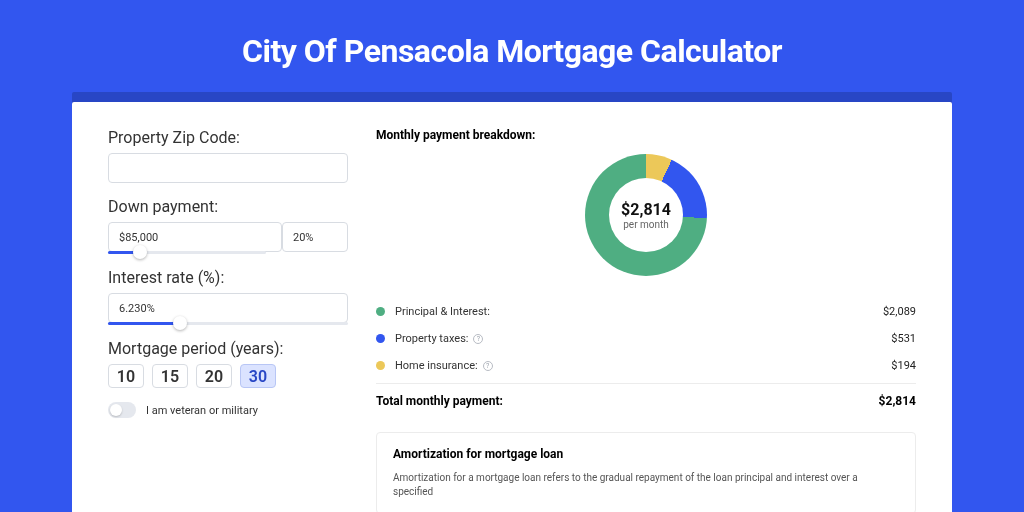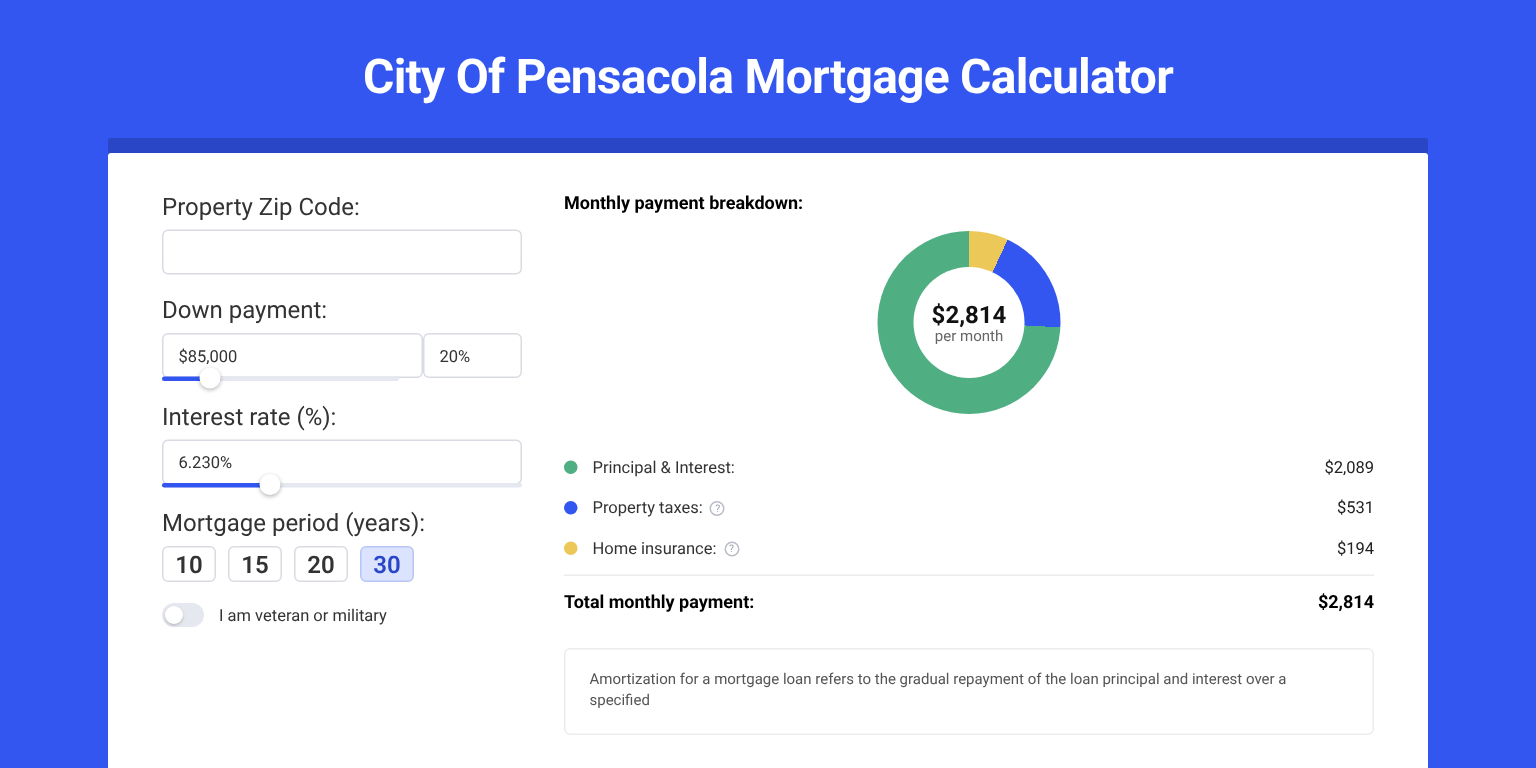--- a/index.html
+++ b/index.html
@@ -297,18 +297,19 @@
         </span>
         <span class="val">$194</span>
       </div>
 
       <div class="total-row">
         <span class="label">Total monthly payment:</span>
         <span>$2,814</span>
       </div>
 
       <div class="amort-box">
+        <div class="amort-title">Amortization for mortgage loan</div>
         <div class="amort-text">Amortization for a mortgage loan refers to the gradual repayment of the loan principal and interest over a specified</div>
       </div>
     </div>
 
   </div>
 </div>
 
 </body></html>

